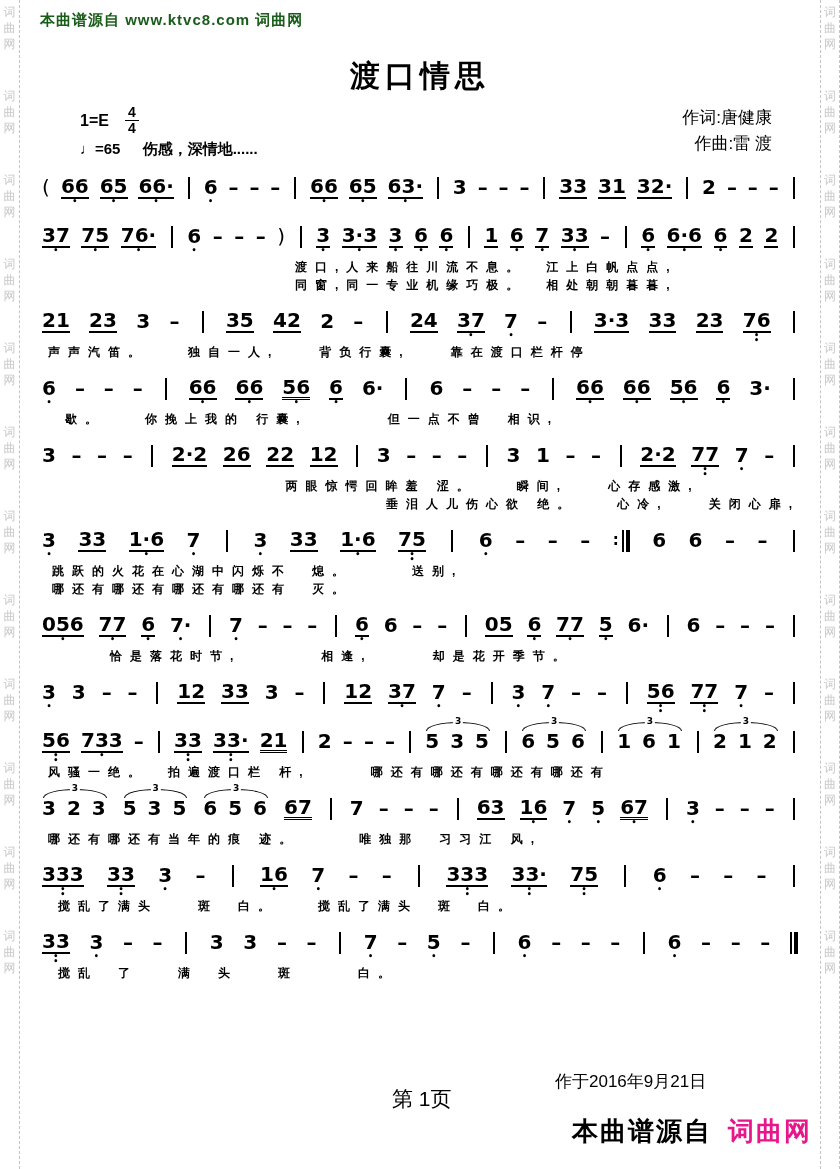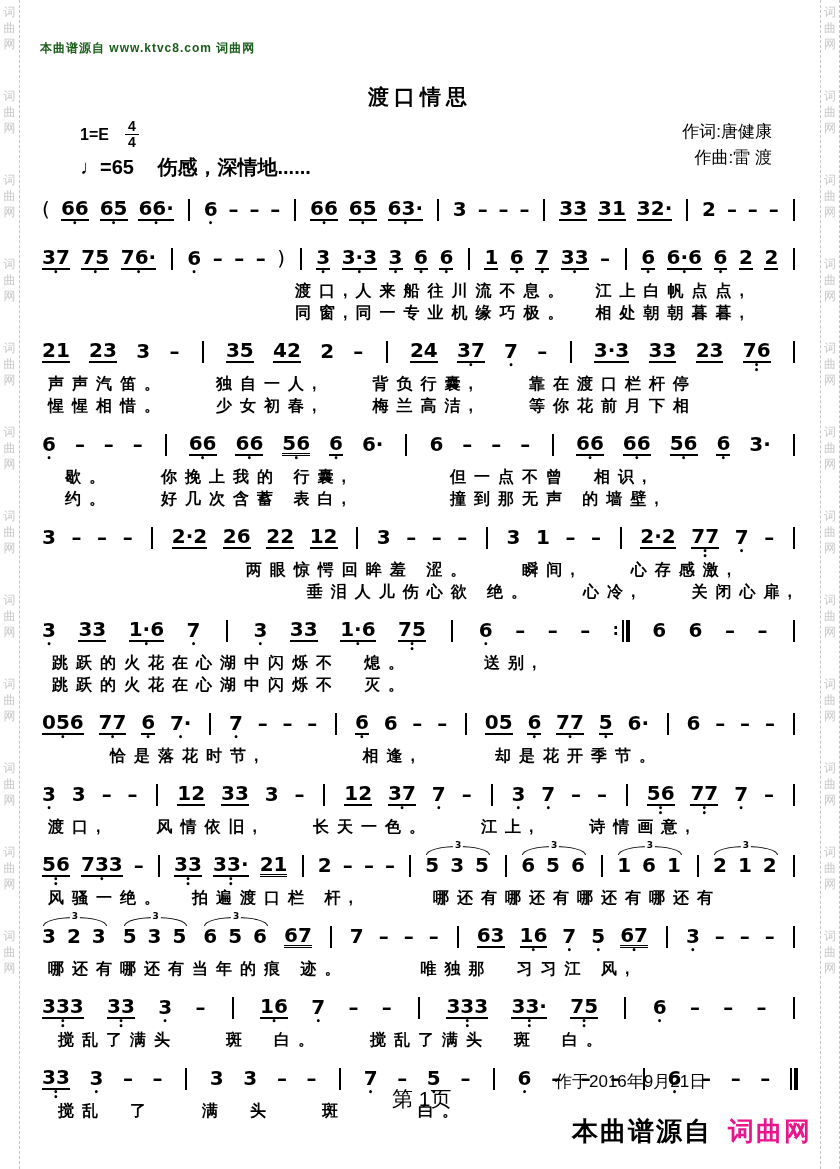--- a/index.html
+++ b/index.html
@@ -6,28 +6,28 @@
   .page{width:840px;height:1169px;background:#fff;position:relative;overflow:hidden;
         font-family:"Liberation Sans",sans-serif;color:#000;display:flex;margin:0 auto;}
   
   .wm-col{flex:0 0 20px;width:20px;display:flex;flex-direction:column;align-items:center;
           padding-top:4px;box-sizing:border-box;color:var(--wm,#c8c8c8);font-size:12px;line-height:16px;}
   .wm-left{border-right:1px dashed #c4c4c4;}
   .wm-right{border-left:1px dashed #c4c4c4;border-right:1px dashed #c4c4c4;}
   .wm-group{margin-bottom:36px;text-align:center;}
   
   .content{flex:1;position:relative;padding:0 20px;box-sizing:border-box;}
-  .src-header{margin-top:40px;font-size:12px;font-weight:bold;color:var(--green,#1a5c1a);letter-spacing:1px;}
-  .title{text-align:center;font-size:21px;font-weight:bold;letter-spacing:5px;margin-top:26px;}
+  .src-header{margin-top:11px;font-size:15px;font-weight:bold;color:var(--green,#1a5c1a);letter-spacing:1px;}
+  .title{text-align:center;font-size:30px;font-weight:bold;letter-spacing:5px;margin-top:26px;}
   .meta{display:flex;justify-content:space-between;margin-top:8px;align-items:flex-start;}
   .keyblock{font-size:16px;font-weight:bold;padding-left:40px;}
   .keyrow{display:flex;align-items:center;gap:16px;}
   .meter{display:flex;flex-direction:column;align-items:center;font-size:14px;line-height:15px;}
   .meter .num{border-bottom:1px solid #000;padding:0 3px;}
-  .temporow{margin-top:4px;font-size:20px;font-weight:bold;}
+  .temporow{margin-top:4px;font-size:15px;font-weight:bold;}
   .temporow .expr{margin-left:18px;}
   .credits{text-align:right;font-size:17px;line-height:1.55;padding-right:28px;}
   
   #systems{margin-top:6px;}
   .system{margin-top:5px;}
   .notes-line{display:flex;justify-content:space-between;align-items:flex-start;
               font-family:"DejaVu Sans",sans-serif;font-weight:bold;padding:0 2px;}
   .tok{display:flex;flex-direction:column;align-items:center;}
   .tok .top{height:11px;font-size:8px;line-height:11px;position:relative;width:100%;min-width:8px;}
   .tok .mid{height:23px;font-size:20px;line-height:23px;white-space:pre;display:flex;align-items:center;}
@@ -37,21 +37,21 @@
   .vbar{width:2px;height:22px;background:#000;}
   .vbar.thick{width:4px;margin-left:2px;}
   .rcolon{font-size:15px;margin-right:3px;font-weight:bold;}
   .paren{font-size:27px;font-weight:normal;}
   .dash{letter-spacing:0;}
   .trip .mid{letter-spacing:2px;}
   .arc{position:absolute;left:1px;right:1px;top:3px;height:8px;border:1px solid #000;border-bottom:none;
        border-radius:50% 50% 0 0 / 100% 100% 0 0;}
   .t3{position:absolute;top:-2px;left:50%;transform:translateX(-50%);background:#fff;padding:0 2px;
       font-size:9px;line-height:9px;}
-  .lyric{font-size:16px;letter-spacing:8px;white-space:pre;margin-top:1px;font-weight:bold;}
+  .lyric{font-size:12px;letter-spacing:8px;white-space:pre;margin-top:1px;font-weight:bold;}
   
   .page-num{position:absolute;left:372px;bottom:56px;font-size:21px;}
   .date-note{position:absolute;left:535px;bottom:76px;font-size:17px;}
   .footer-src{position:absolute;right:8px;bottom:20px;font-size:26px;font-weight:bold;letter-spacing:2px;}
   .footer-src .brand{color:var(--pink,#e8168c);margin-left:16px;}
 </style>
 </head>
 <body>
 
 <div class="page">
@@ -530,21 +530,20 @@
               <span class="mid u1">76</span>
               <span class="bot">•<br>•</span>
             </span>
             <span class="tok">
               <span class="top"></span>
               <span class="mid"><span class="vbar"></span></span>
               <span class="bot"></span>
             </span>
           </div>
           <div class="lyric" style="padding-left: 8px;">声声汽笛。　　独自一人,　　背负行囊,　　靠在渡口栏杆停</div>
-          <div class="lyric" style="padding-left: 8px;">惺惺相惜。　　少女初春,　　梅兰高洁,　　等你花前月下相</div>
         </div>
         <div class="system">
           <div class="notes-line">
             <span class="tok">
               <span class="top"></span>
               <span class="mid">6</span>
               <span class="bot">•</span>
             </span>
             <span class="tok">
               <span class="top"></span>
@@ -646,21 +645,20 @@
               <span class="mid">3·</span>
               <span class="bot"></span>
             </span>
             <span class="tok">
               <span class="top"></span>
               <span class="mid"><span class="vbar"></span></span>
               <span class="bot"></span>
             </span>
           </div>
           <div class="lyric" style="padding-left: 25px;">歇。　　你挽上我的 行囊,　　　　但一点不曾　相识,</div>
-          <div class="lyric" style="padding-left: 25px;">约。　　好几次含蓄 表白,　　　　撞到那无声 的墙壁,</div>
         </div>
         <div class="system">
           <div class="notes-line">
             <span class="tok">
               <span class="top"></span>
               <span class="mid">3</span>
               <span class="bot"></span>
             </span>
             <span class="tok">
               <span class="top"></span>
@@ -883,21 +881,21 @@
               <span class="mid dash">–</span>
               <span class="bot"></span>
             </span>
             <span class="tok">
               <span class="top"></span>
               <span class="mid"><span class="vbar"></span></span>
               <span class="bot"></span>
             </span>
           </div>
           <div class="lyric" style="padding-left: 12px;">跳跃的火花在心湖中闪烁不　熄。　　　送别,</div>
-          <div class="lyric" style="padding-left: 12px;">跳跃的火花在心湖中闪烁不　灭。</div>
+          <div class="lyric" style="padding-left: 12px;">哪还有哪还有哪还有哪还有　灭。</div>
         </div>
         <div class="system">
           <div class="notes-line">
             <span class="tok">
               <span class="top"></span>
               <span class="mid u1">056</span>
               <span class="bot">•</span>
             </span>
             <span class="tok">
               <span class="top"></span>
@@ -1148,21 +1146,20 @@
               <span class="top"></span>
               <span class="mid dash">–</span>
               <span class="bot"></span>
             </span>
             <span class="tok">
               <span class="top"></span>
               <span class="mid"><span class="vbar"></span></span>
               <span class="bot"></span>
             </span>
           </div>
-          <div class="lyric" style="padding-left: 8px;">渡口,　　风情依旧,　　长天一色。　　江上,　　诗情画意,</div>
         </div>
         <div class="system">
           <div class="notes-line">
             <span class="tok">
               <span class="top"></span>
               <span class="mid u1">56</span>
               <span class="bot">•<br>•</span>
             </span>
             <span class="tok">
               <span class="top"></span>

